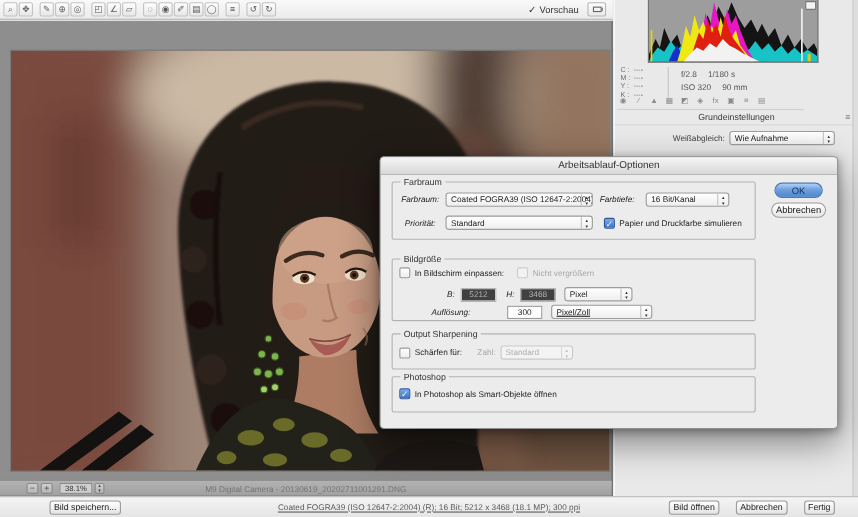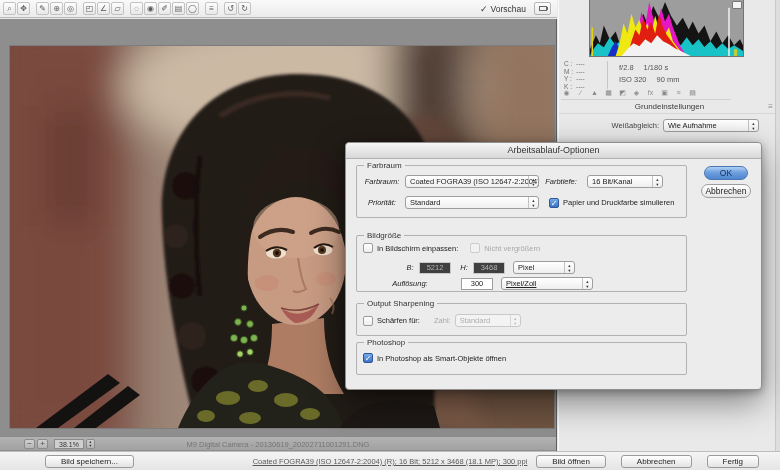--- a/index.html
+++ b/index.html
@@ -98,21 +98,21 @@
   .mac-btn{position:absolute;height:14px;box-sizing:border-box;border-radius:8px;font-size:8.5px;
            text-align:center;line-height:13px;}
   .mac-ok{left:358px;top:23px;width:44px;background:linear-gradient(#b0d1f5,#6f9fdd 45%,#4f86cf);
           border:1px solid #4a77b4;color:#16325c;}
   .mac-cancel{left:355px;top:41px;width:50px;background:linear-gradient(#ffffff,#e6e6e6);
           border:1px solid #9d9d9d;color:#222;}
 
   
   .bbar{position:absolute;left:0;top:451px;width:780px;height:19px;box-sizing:border-box;
         background:linear-gradient(#f4f4f4,#e5e5e5);border-top:1px solid #bdbdbd;}
-  .bbtn{position:absolute;height:13px;box-sizing:border-box;line-height:12px;padding:0 15px;font-size:8px;
+  .bbtn{position:absolute;height:13px;box-sizing:border-box;line-height:12px;padding:0 3px;font-size:8px;
         border:1px solid #9b9b9b;border-radius:3px;background:linear-gradient(#ffffff,#e3e3e3);color:#222;white-space:nowrap;}
   .save{left:45px;top:3px;}
   .wflink{position:absolute;left:0;top:5px;width:100%;text-align:center;font-size:7.5px;color:#5a5a5a;
           text-decoration:underline;}
   .rbtns{position:absolute;right:21px;top:3px;display:flex;gap:15px;}
   .rbtns .bbtn{position:static;}
 </style>
 </head>
 <body>
 

